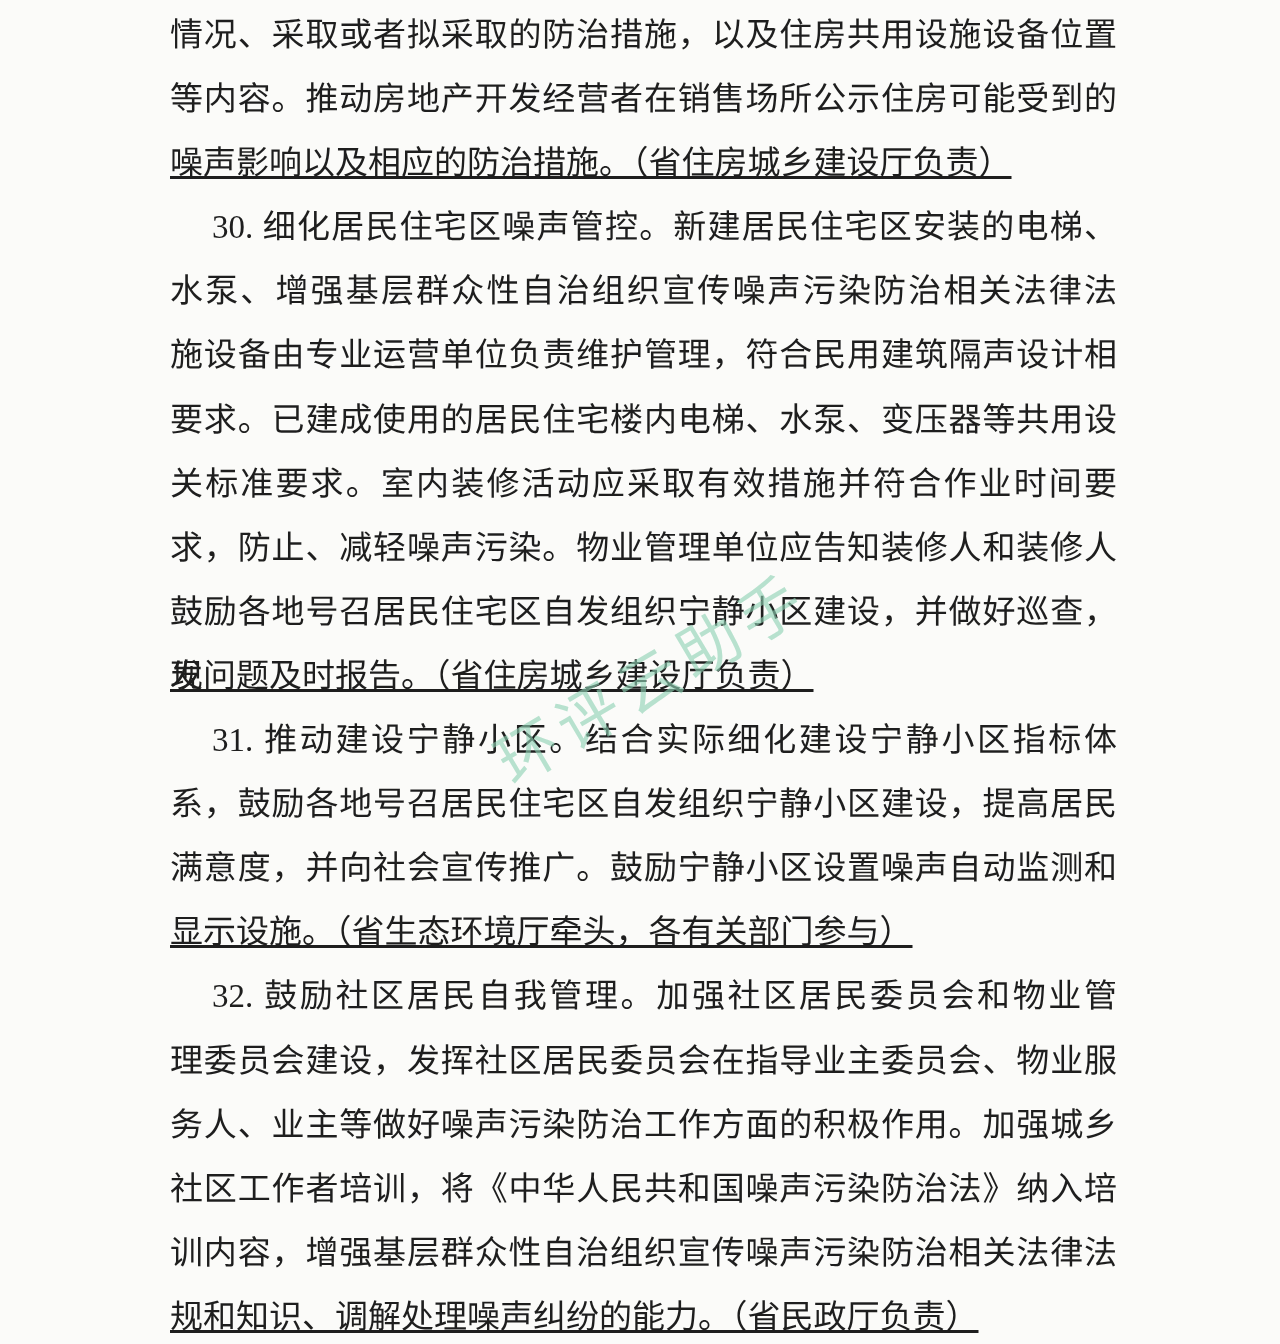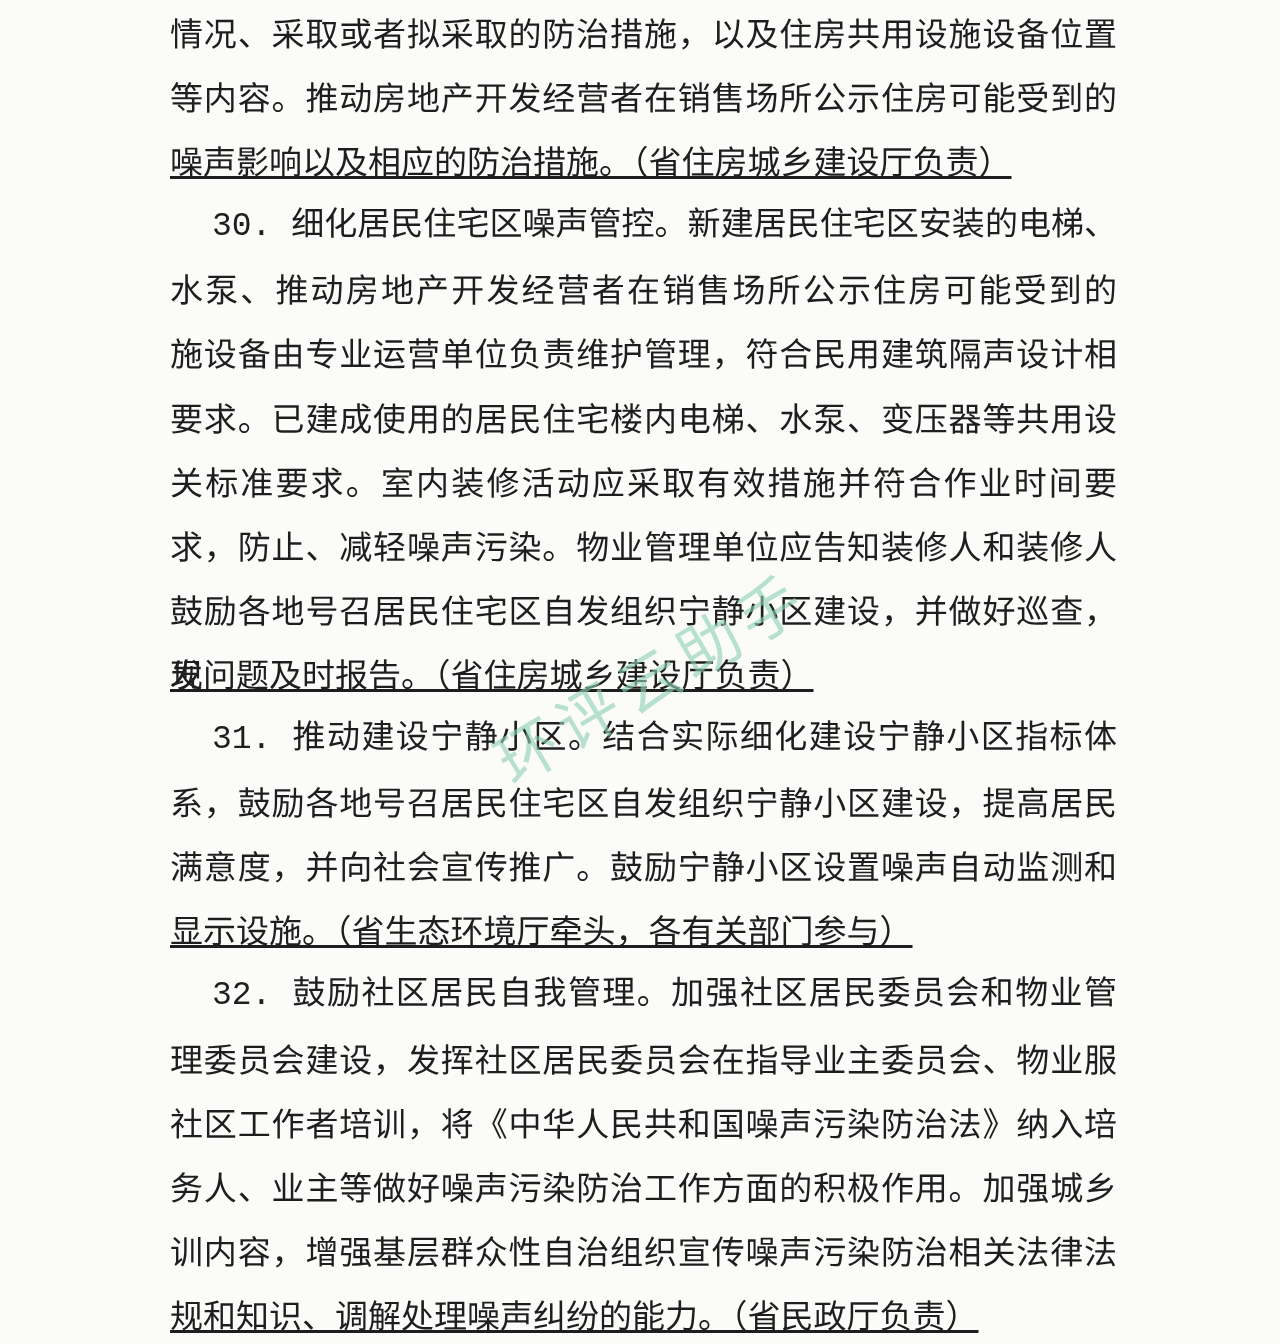--- a/index.html
+++ b/index.html
@@ -26,21 +26,20 @@
     text-align-last:justify;
     overflow:visible;
   }
   .line.no-just{
     text-align:left;
     text-align-last:left;
     text-decoration:underline;
   }
   .line.indent{
     padding-left:42px;
-    font-family:Liberation Mono, monospace;
   }
   .watermark{
     position:absolute;
     left:452px;
     top:630px;
     width:396px;
     text-align:center;
     transform:rotate(-30.5deg);
     transform-origin:center center;
     font-size:62px;
@@ -53,32 +52,32 @@
   }
 </style>
 </head>
 <body style="background: rgb(251, 251, 249);">
 
 <div class="page" style="color: rgb(30, 30, 30);">
   <div class="line">情况、采取或者拟采取的防治措施，以及住房共用设施设备位置</div>
   <div class="line">等内容。推动房地产开发经营者在销售场所公示住房可能受到的</div>
   <div class="line no-just">噪声影响以及相应的防治措施。（省住房城乡建设厅负责）</div>
   <div class="line indent">30. 细化居民住宅区噪声管控。新建居民住宅区安装的电梯、</div>
-  <div class="line">水泵、推动房地产开发经营者在销售场所公示住房可能受到的</div>
+  <div class="line">水泵、增强基层群众性自治组织宣传噪声污染防治相关法律法</div>
   <div class="line">施设备由专业运营单位负责维护管理，符合民用建筑隔声设计相</div>
   <div class="line">要求。已建成使用的居民住宅楼内电梯、水泵、变压器等共用设</div>
   <div class="line">关标准要求。室内装修活动应采取有效措施并符合作业时间要</div>
   <div class="line">求，防止、减轻噪声污染。物业管理单位应告知装修人和装修人</div>
   <div class="line">鼓励各地号召居民住宅区自发组织宁静小区建设，并做好巡查，发</div>
   <div class="line no-just">现问题及时报告。（省住房城乡建设厅负责）</div>
   <div class="line indent">31. 推动建设宁静小区。结合实际细化建设宁静小区指标体</div>
   <div class="line">系，鼓励各地号召居民住宅区自发组织宁静小区建设，提高居民</div>
   <div class="line">满意度，并向社会宣传推广。鼓励宁静小区设置噪声自动监测和</div>
   <div class="line no-just">显示设施。（省生态环境厅牵头，各有关部门参与）</div>
   <div class="line indent">32. 鼓励社区居民自我管理。加强社区居民委员会和物业管</div>
   <div class="line">理委员会建设，发挥社区居民委员会在指导业主委员会、物业服</div>
+  <div class="line">务人、业主等做好噪声污染防治工作方面的积极作用。加强城乡</div>
   <div class="line">社区工作者培训，将《中华人民共和国噪声污染防治法》纳入培</div>
-  <div class="line">务人、业主等做好噪声污染防治工作方面的积极作用。加强城乡</div>
   <div class="line">训内容，增强基层群众性自治组织宣传噪声污染防治相关法律法</div>
   <div class="line no-just">规和知识、调解处理噪声纠纷的能力。（省民政厅负责）</div>
 </div>
 
 <div class="watermark" style="color: rgb(143, 210, 180);">环评云助手</div>
 
 </body></html>

